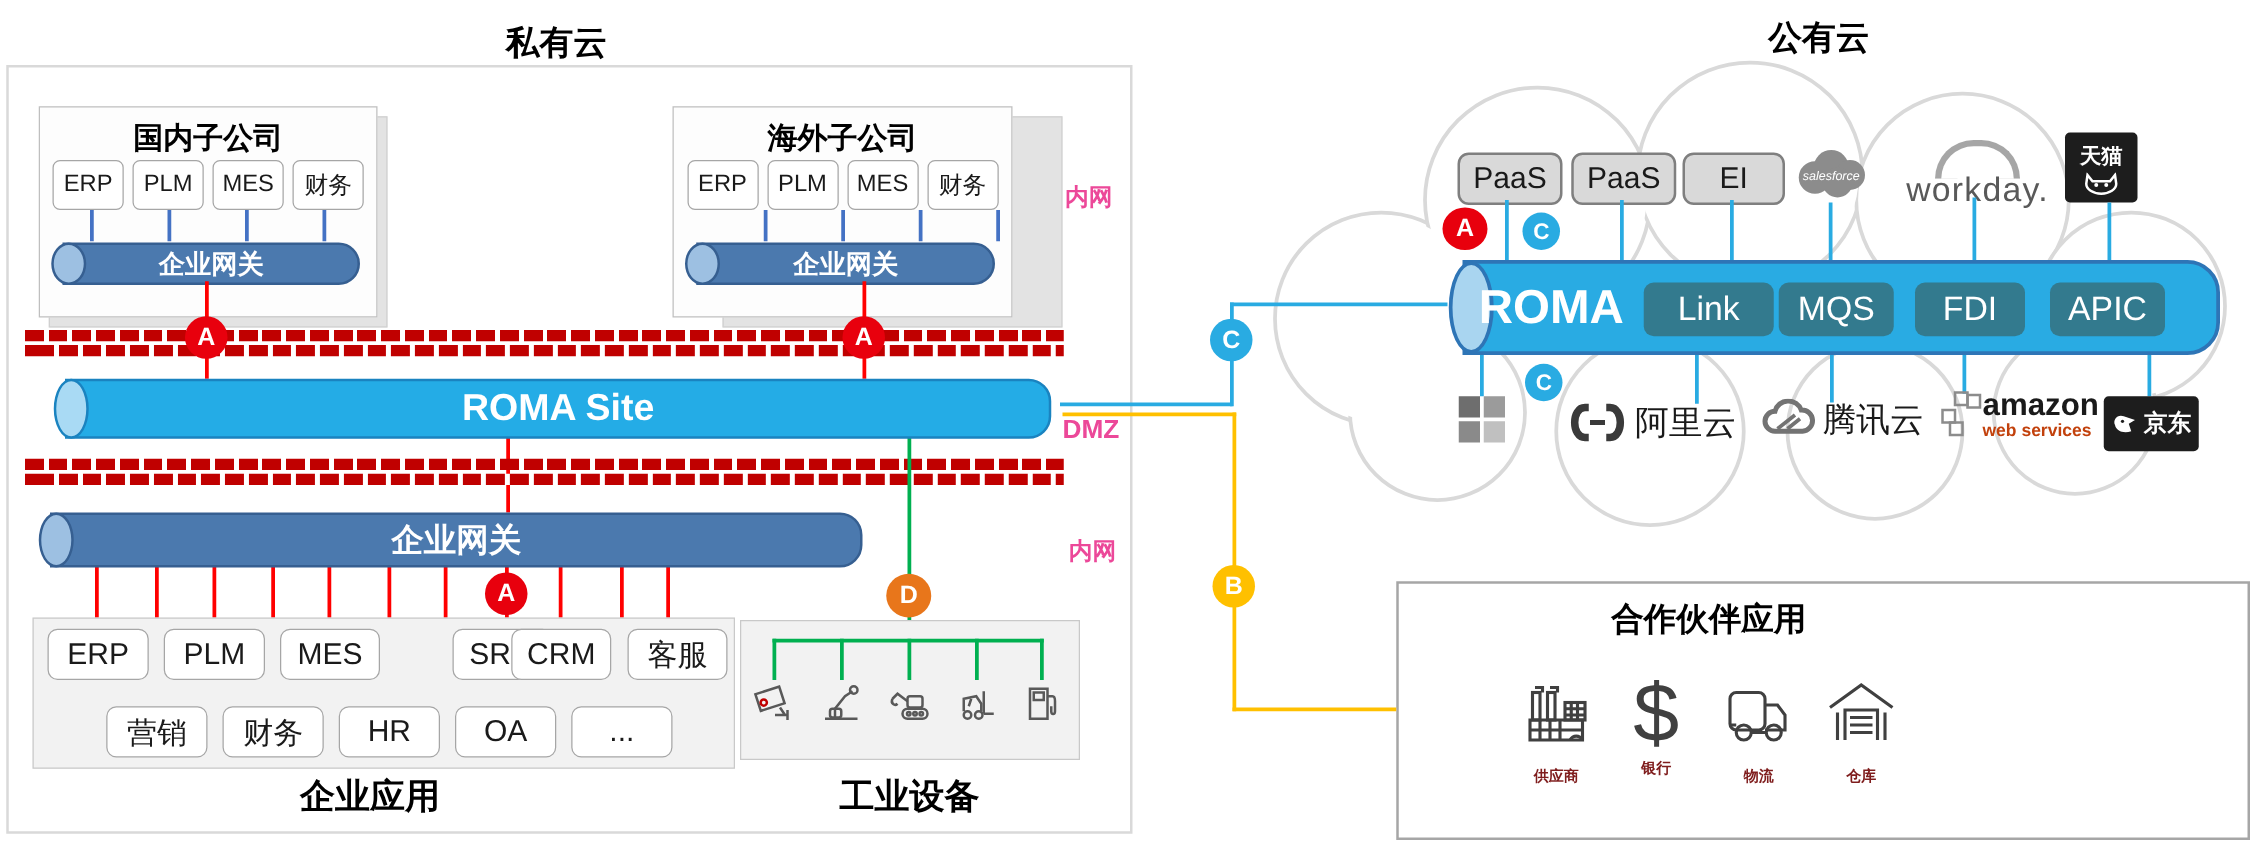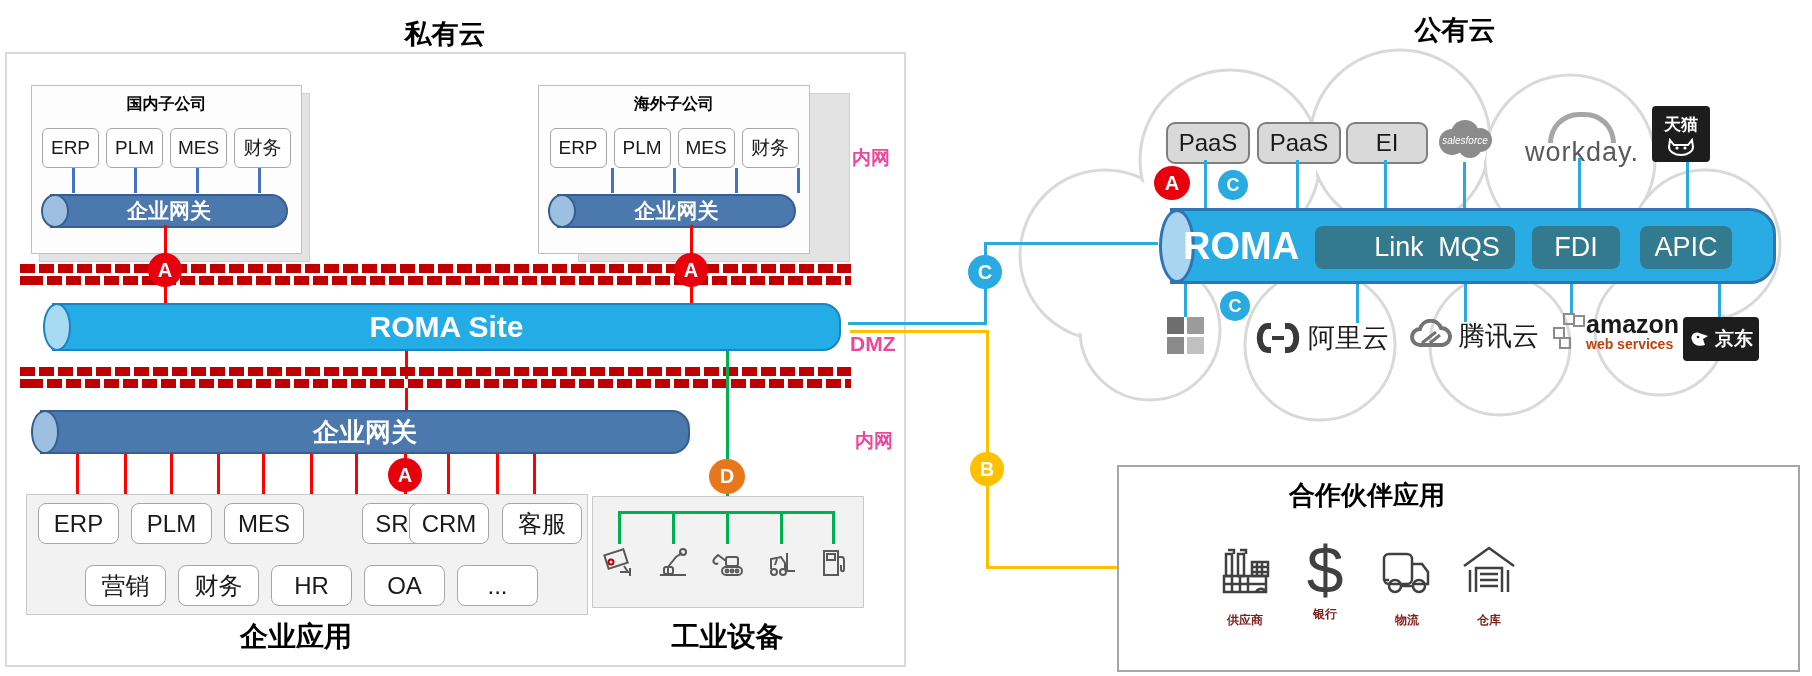--- a/index.html
+++ b/index.html
@@ -9,21 +9,21 @@
   
   .panel{position:absolute;background:#fff;border:2px solid #d9d9d9;}
   .graybox{position:absolute;background:#f2f2f2;border:1px solid #c9c9c9;}
   .appbox{background:#fff;border:1px solid #a6a6a6;border-radius:8px;
           display:flex;align-items:center;justify-content:center;
           font-size:24px;color:#1a1a1a;}
   .smallapp{width:55px;height:38px;border:1px solid #a6a6a6;border-radius:6px;background:#fff;
             display:flex;align-items:center;justify-content:center;font-size:19px;color:#1a1a1a;}
   .subshadow{position:absolute;background:#e3e3e3;border:1px solid #d0d0d0;}
   .subbox{position:absolute;background:#fdfdfd;border:1px solid #bfbfbf;}
-  .subtitle{position:absolute;top:8px;left:0;right:0;text-align:center;font-size:16px;font-weight:bold;color:#000;}
+  .subtitle{position:absolute;top:8px;left:0;right:0;text-align:center;font-size:24px;font-weight:bold;color:#000;}
   .approw{position:absolute;top:42px;left:0;right:0;display:flex;justify-content:center;gap:7px;}
   
   .bar{position:absolute;border-radius:0 18px 18px 0;}
   .bar .cap{position:absolute;left:-11px;top:-2px;bottom:-2px;width:24px;border-radius:50%;}
   .bar .bartext{position:absolute;left:0;right:0;top:0;bottom:0;display:flex;align-items:center;justify-content:center;
                 color:#fff;font-weight:bold;}
   .steel{background:#4b79ae;border:2px solid #365f91;}
   .steel .cap{background:#9dc0e2;border:2px solid #365f91;}
   .cyanbar{background:#24ace6;border:2px solid #1a83c0;}
   .cyanbar .cap{background:#a9daf4;border:2px solid #1a83c0;}
@@ -297,21 +297,21 @@
   <div class="lineV cyan" style="left:1463px;top:162px;height:46px;"></div>
   <div class="lineV cyan" style="left:1578px;top:158px;height:50px;"></div>
   <div class="lineV cyan" style="left:1686px;top:162px;height:46px;"></div>
 
   <div class="marker m-red" style="left:1154px;top:166px;width:36px;height:34px;">A</div>
   <div class="marker m-blue" style="left:1218px;top:170px;width:30px;height:30px;font-size:18px;">C</div>
 
   <div class="bar romabar z2" style="left:1170px;top:208px;width:600px;height:70px;">
     <div class="cap"></div>
     <div class="abs" style="left:10px;top:0;height:100%;display:flex;align-items:center;color:#fff;font-weight:bold;font-size:38px;">ROMA</div>
-    <div class="module" style="left:142px;top:15px;width:104px;height:43px;padding-left:32px;">Link</div>
+    <div class="module" style="left:142px;top:15px;width:104px;height:43px;">Link</div>
     <div class="module" style="left:250px;top:15px;width:92px;height:43px;">MQS</div>
     <div class="module" style="left:359px;top:15px;width:88px;height:43px;">FDI</div>
     <div class="module" style="left:467px;top:15px;width:92px;height:43px;">APIC</div>
   </div>
 
   <div class="lineV cyan" style="left:1184px;top:278px;height:39px;"></div>
   <div class="lineV cyan" style="left:1356px;top:278px;height:45px;"></div>
   <div class="lineV cyan" style="left:1464px;top:278px;height:44px;"></div>
   <div class="lineV cyan" style="left:1570px;top:278px;height:37px;"></div>
   <div class="lineV cyan" style="left:1718px;top:278px;height:39px;"></div>

